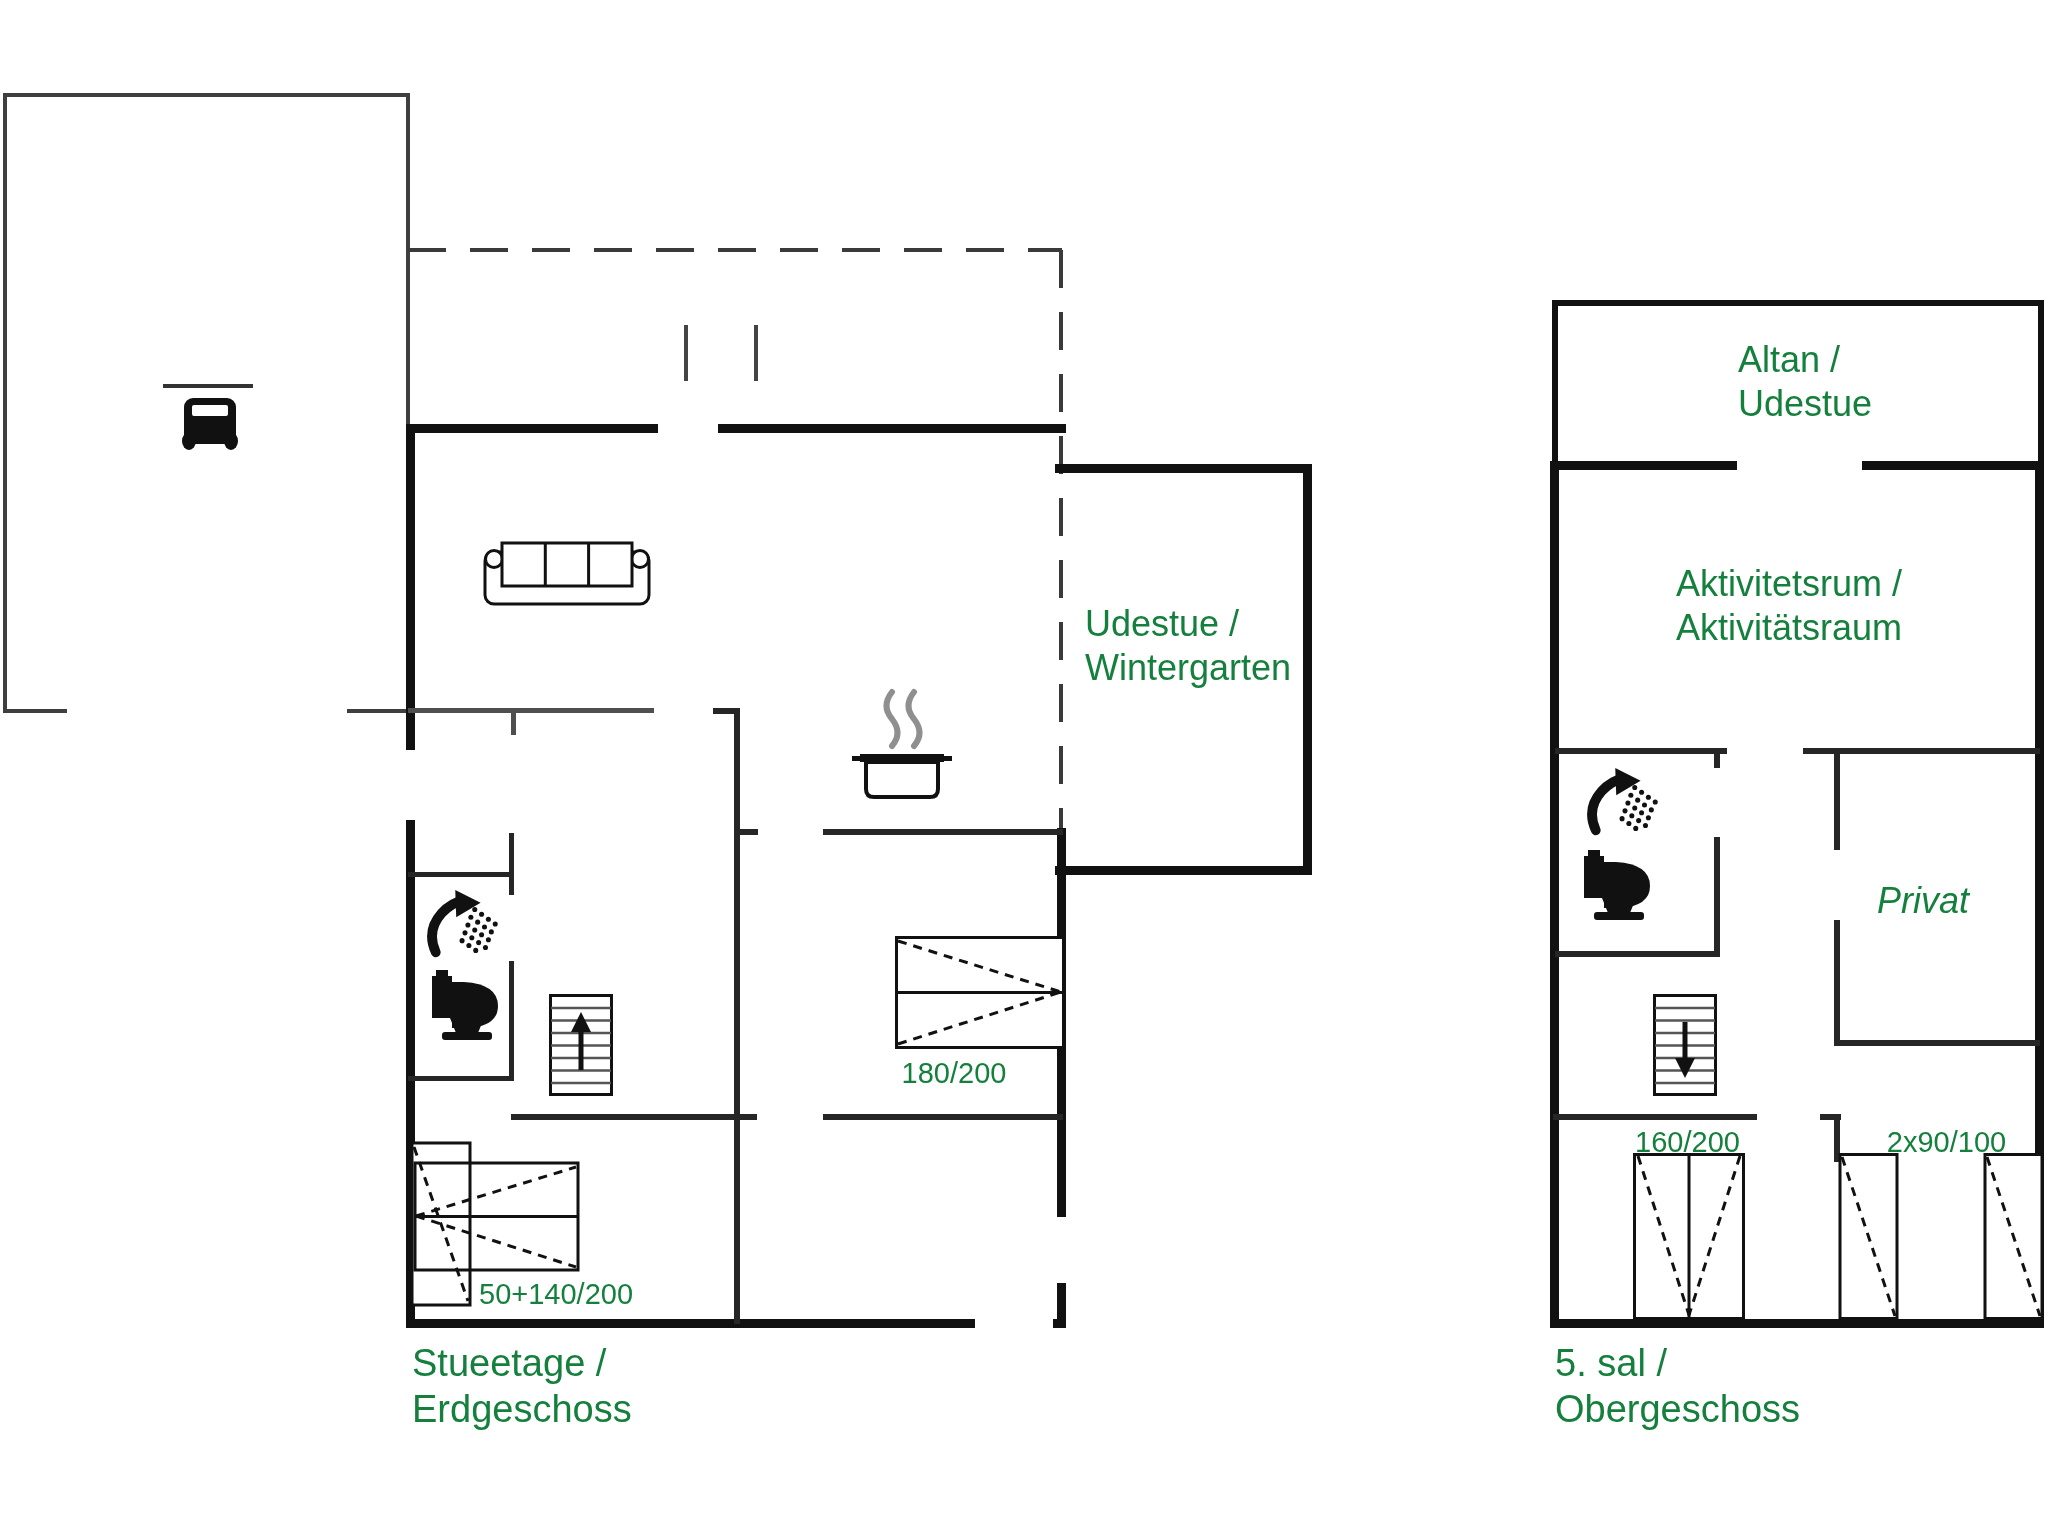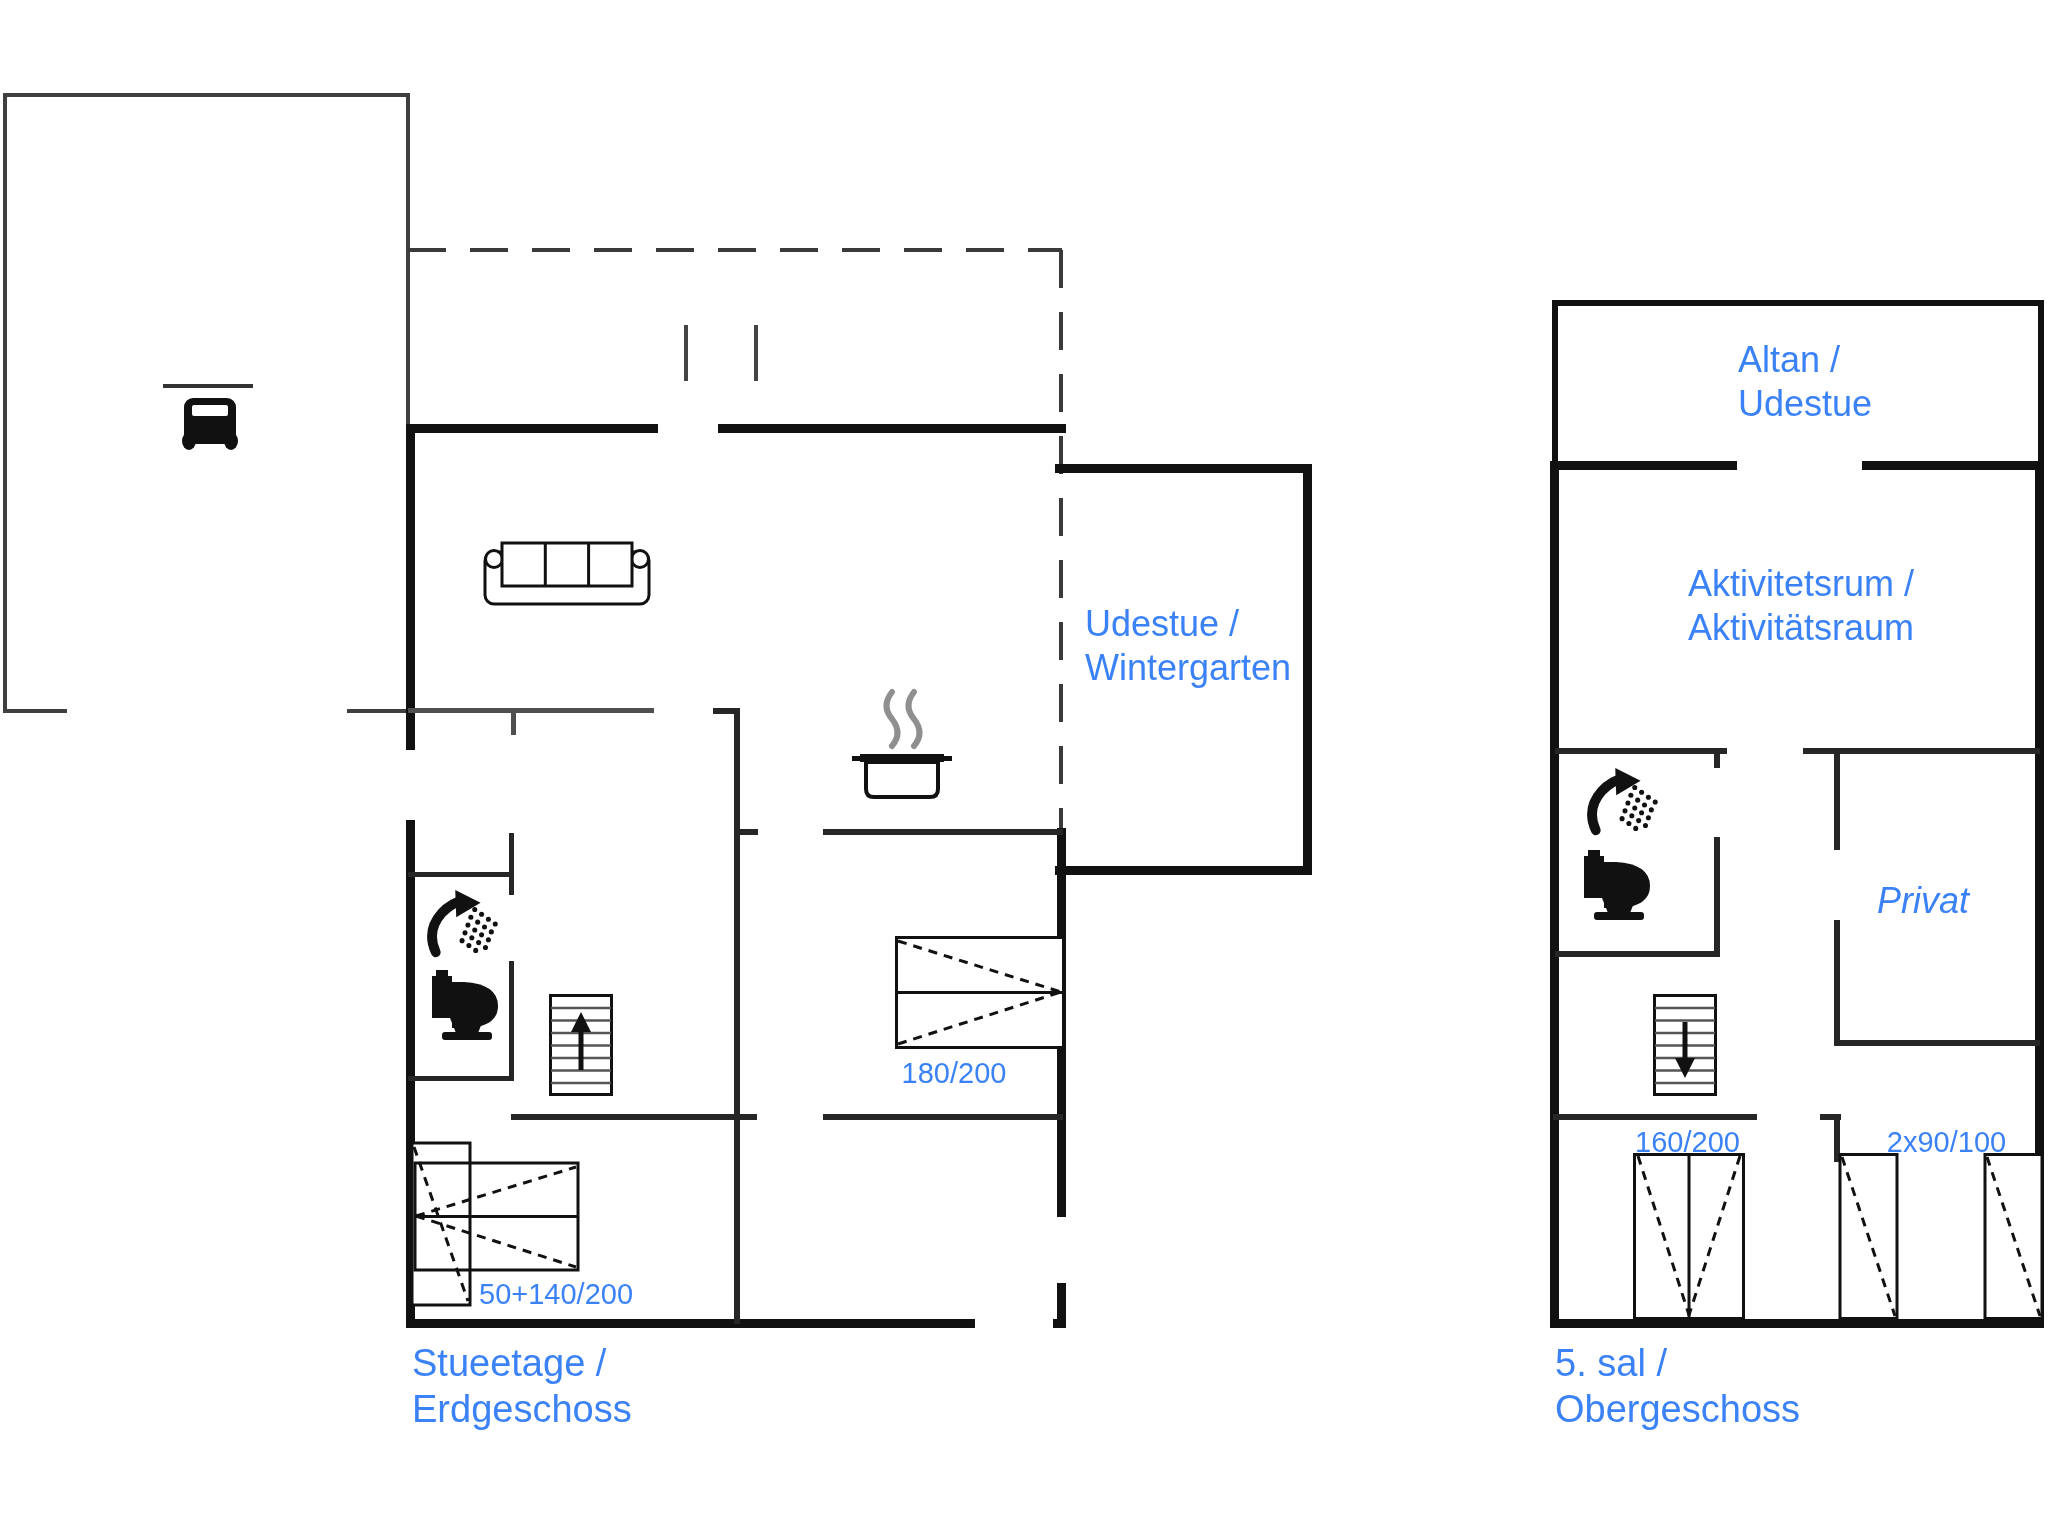--- a/index.html
+++ b/index.html
@@ -6,21 +6,21 @@
   .plan{position:relative;width:2048px;height:1536px;background:#ffffff;overflow:hidden;
         font-family:"Liberation Sans","DejaVu Sans",sans-serif;}
   .grp{position:absolute;inset:0;}
   .w{position:absolute;background:#111111;}   
   .iw{position:absolute;background:#262626;}  
   .mw{position:absolute;background:#4f4f4f;}  
   .tw{position:absolute;background:#3f3f3f;}  
   .post{position:absolute;background:#444444;}
   .dash-h{position:absolute;height:4px;background:repeating-linear-gradient(90deg,#3a3a3a 0 38px,transparent 38px 62px);}
   .dash-v{position:absolute;width:4px;background:repeating-linear-gradient(180deg,#3a3a3a 0 38px,transparent 38px 62px);}
-  .lbl{position:absolute;color:#3b82f6;white-space:nowrap;}
+  .lbl{position:absolute;color:#15803d;white-space:nowrap;}
   .room-lbl{font-size:36px;line-height:44px;}
   .floor-lbl{font-size:38px;line-height:46px;}
   .bed-lbl{font-size:29px;line-height:32px;text-align:center;}
   .icon{position:absolute;}
   svg{display:block;}
 </style>
 </head>
 <body>
 
 <div class="plan">
@@ -280,21 +280,21 @@
         <line x1="4" y1="4" x2="57" y2="163" stroke="#111" stroke-width="3" stroke-dasharray="9 7"></line>
         <rect x="147" y="1.5" width="57" height="164" fill="#fff" stroke="#111" stroke-width="3"></rect>
         <line x1="149" y1="4" x2="202" y2="163" stroke="#111" stroke-width="3" stroke-dasharray="9 7"></line>
       </svg>
     </div>
 
     <div class="lbl room-lbl" style="left:1738px;top:338px;">
       <div>Altan /</div>
       <div>Udestue</div>
     </div>
-    <div class="lbl room-lbl" style="left:1676px;top:562px;margin-left:12px;">
+    <div class="lbl room-lbl" style="left:1676px;top:562px;">
       <div>Aktivitetsrum /</div>
       <div>Aktivitätsraum</div>
     </div>
     <div class="lbl room-lbl" style="left:1877px;top:879px;font-style:italic;">Privat</div>
 
     <div class="lbl floor-lbl" style="left:1555px;top:1340px;">
       <div>5. sal /</div>
       <div>Obergeschoss</div>
     </div>
   </div>

